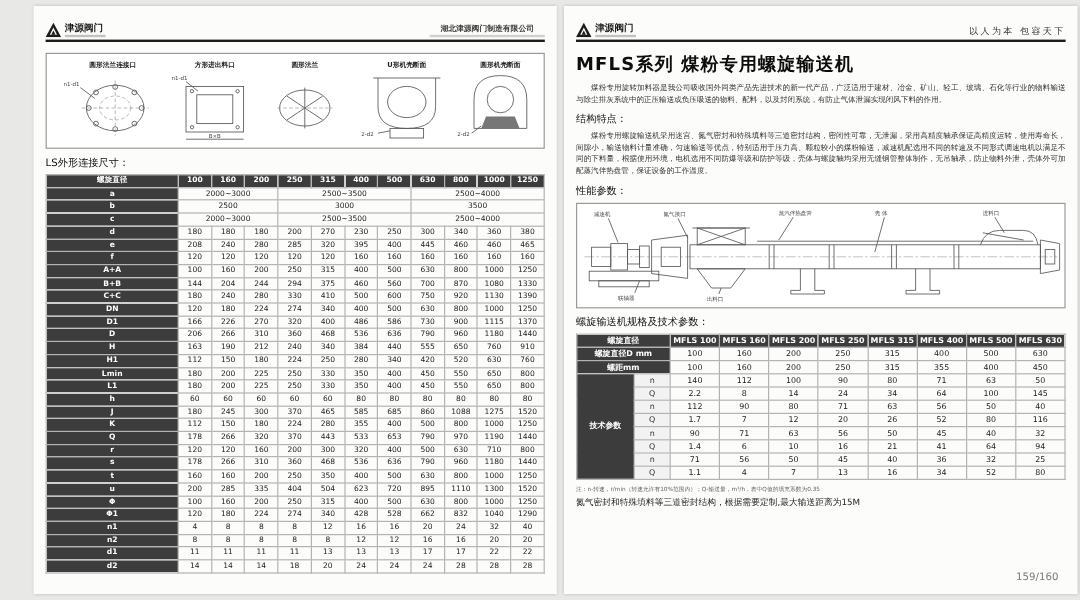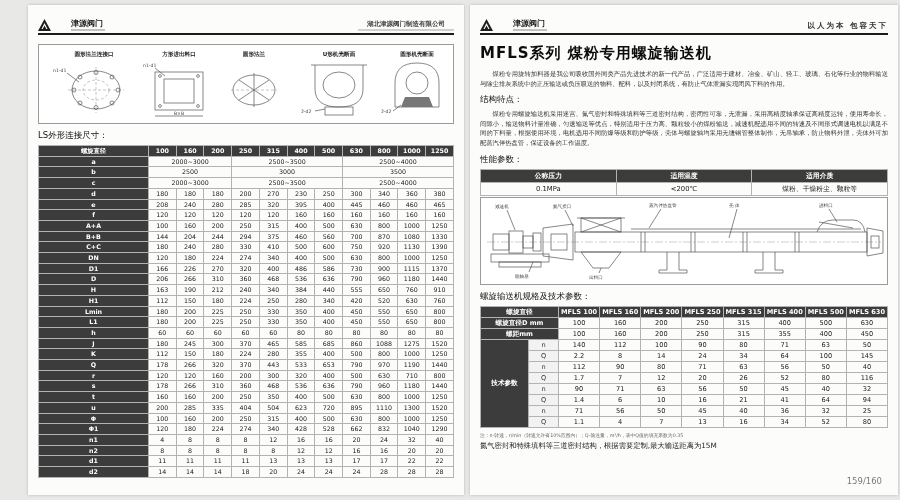--- a/index.html
+++ b/index.html
@@ -5,28 +5,28 @@
   html,body{margin:0;padding:0}
   .canvas{position:relative;width:900px;height:500px;background:#e8e8e6;overflow:hidden;
           font-family:"DejaVu Sans","Liberation Sans",sans-serif;color:#222}
   .page{position:absolute;top:5px;height:490px;background:#fcfcfb;box-shadow:0 0 3px rgba(0,0,0,.2)}
   .page-left{left:28px;width:436px}
   .page-right{left:470px;width:428px}
   .inner{padding:0 10px}
 
   
   .hdr{display:flex;justify-content:space-between;align-items:flex-end;margin:6px 10px 0;height:20px}
-  .brand{display:flex;align-items:flex-start;gap:20px}
+  .brand{display:flex;align-items:flex-start;gap:3px}
   .brand-txt{display:flex;flex-direction:column}
   .brand-name{font-size:8px;font-weight:bold;color:#1a1a1a;line-height:9px}
   .brand-sub{width:34px;height:2px;background:#c2c2c2;margin-top:1px}
   .hdr-right{text-align:center}
   .company{font-size:6.5px;font-weight:bold;color:#3c3c3c;line-height:8px}
   .company-sub{height:2px;background:#d0d0d0;width:96px;margin:1px 0 0 auto}
-  .slogan{font-size:7.5px;font-weight:bold;color:#333;letter-spacing:2px}
+  .slogan{font-size:7.5px;font-weight:normal;color:#333;letter-spacing:2px}
   .hdr-rule{height:2px;background:#1b1b1b;margin:2px 10px 0}
 
   
   .dpanel{border:1px solid #9a9a9a;margin-top:9px;height:78px;background:#fff}
   .sec{font-size:8.5px;font-weight:normal;color:#101010;margin:6px 0 3px}
   table{border-collapse:collapse;width:100%;table-layout:fixed}
   th,td{border:1px solid #b3b3b3;font-weight:normal;text-align:center;padding:0;overflow:hidden;white-space:nowrap}
   .dk{background:#3c3c3c;color:#fff;font-weight:bold}
   .ls-table{font-size:6.3px}
   .ls-table th,.ls-table td{height:9.7px;line-height:9.7px}
@@ -574,34 +574,20 @@
     <div class="hdr-rule"></div>
 
     <div class="inner">
       <div class="rtitle">MFLS系列  煤粉专用螺旋输送机</div>
       <div class="para">煤粉专用旋转加料器是我公司吸收国外同类产品先进技术的新一代产品，广泛适用于建材、冶金、矿山、轻工、玻璃、石化等行业的物料输送与除尘排灰系统中的正压输送或负压吸送的物料、配料，以及封闭系统，有防止气体泄漏实现闭风下料的作用。</div>
 
       <div class="sec">结构特点：</div>
       <div class="para">煤粉专用螺旋输送机采用迷宫、氮气密封和特殊填料等三道密封结构，密闭性可靠，无泄漏，采用高精度轴承保证高精度运转，使用寿命长，间隙小，输送物料计量准确，匀速输送等优点，特别适用于压力高、颗粒较小的煤粉输送，减速机配选用不同的转速及不同形式调速电机以满足不同的下料量，根据使用环境，电机选用不同防爆等级和防护等级，壳体与螺旋轴均采用无缝钢管整体制作，无吊轴承，防止物料外泄，壳体外可加配蒸汽伴热盘管，保证设备的工作温度。</div>
 
       <div class="sec">性能参数：</div>
-      <table class="perf-table">
-        <tbody>
-            <tr>
-              <th class="dk">公称压力</th>
-              <th class="dk">适用温度</th>
-              <th class="dk">适用介质</th>
-            </tr>
-            <tr>
-              <td>0.1MPa</td>
-              <td>&lt;200℃</td>
-              <td>煤粉、干燥粉尘、颗粒等</td>
-            </tr>
-          </tbody>
-      </table>
 
       <div class="opanel">
         <svg width="406" height="84" viewBox="0 0 406 84">
 
           <line x1="6" y1="44" x2="400" y2="44" stroke="#999" stroke-width=".5" stroke-dasharray="8 2 2 2"></line>
 
           <rect x="12" y="36" width="16" height="16" class="dwg-line"></rect>
           <rect x="28" y="33" width="14" height="22" class="dwg-line"></rect>
           <rect x="42" y="38" width="10" height="12" class="dwg-line"></rect>
           <rect x="52" y="35" width="8" height="18" class="dwg-line"></rect>

